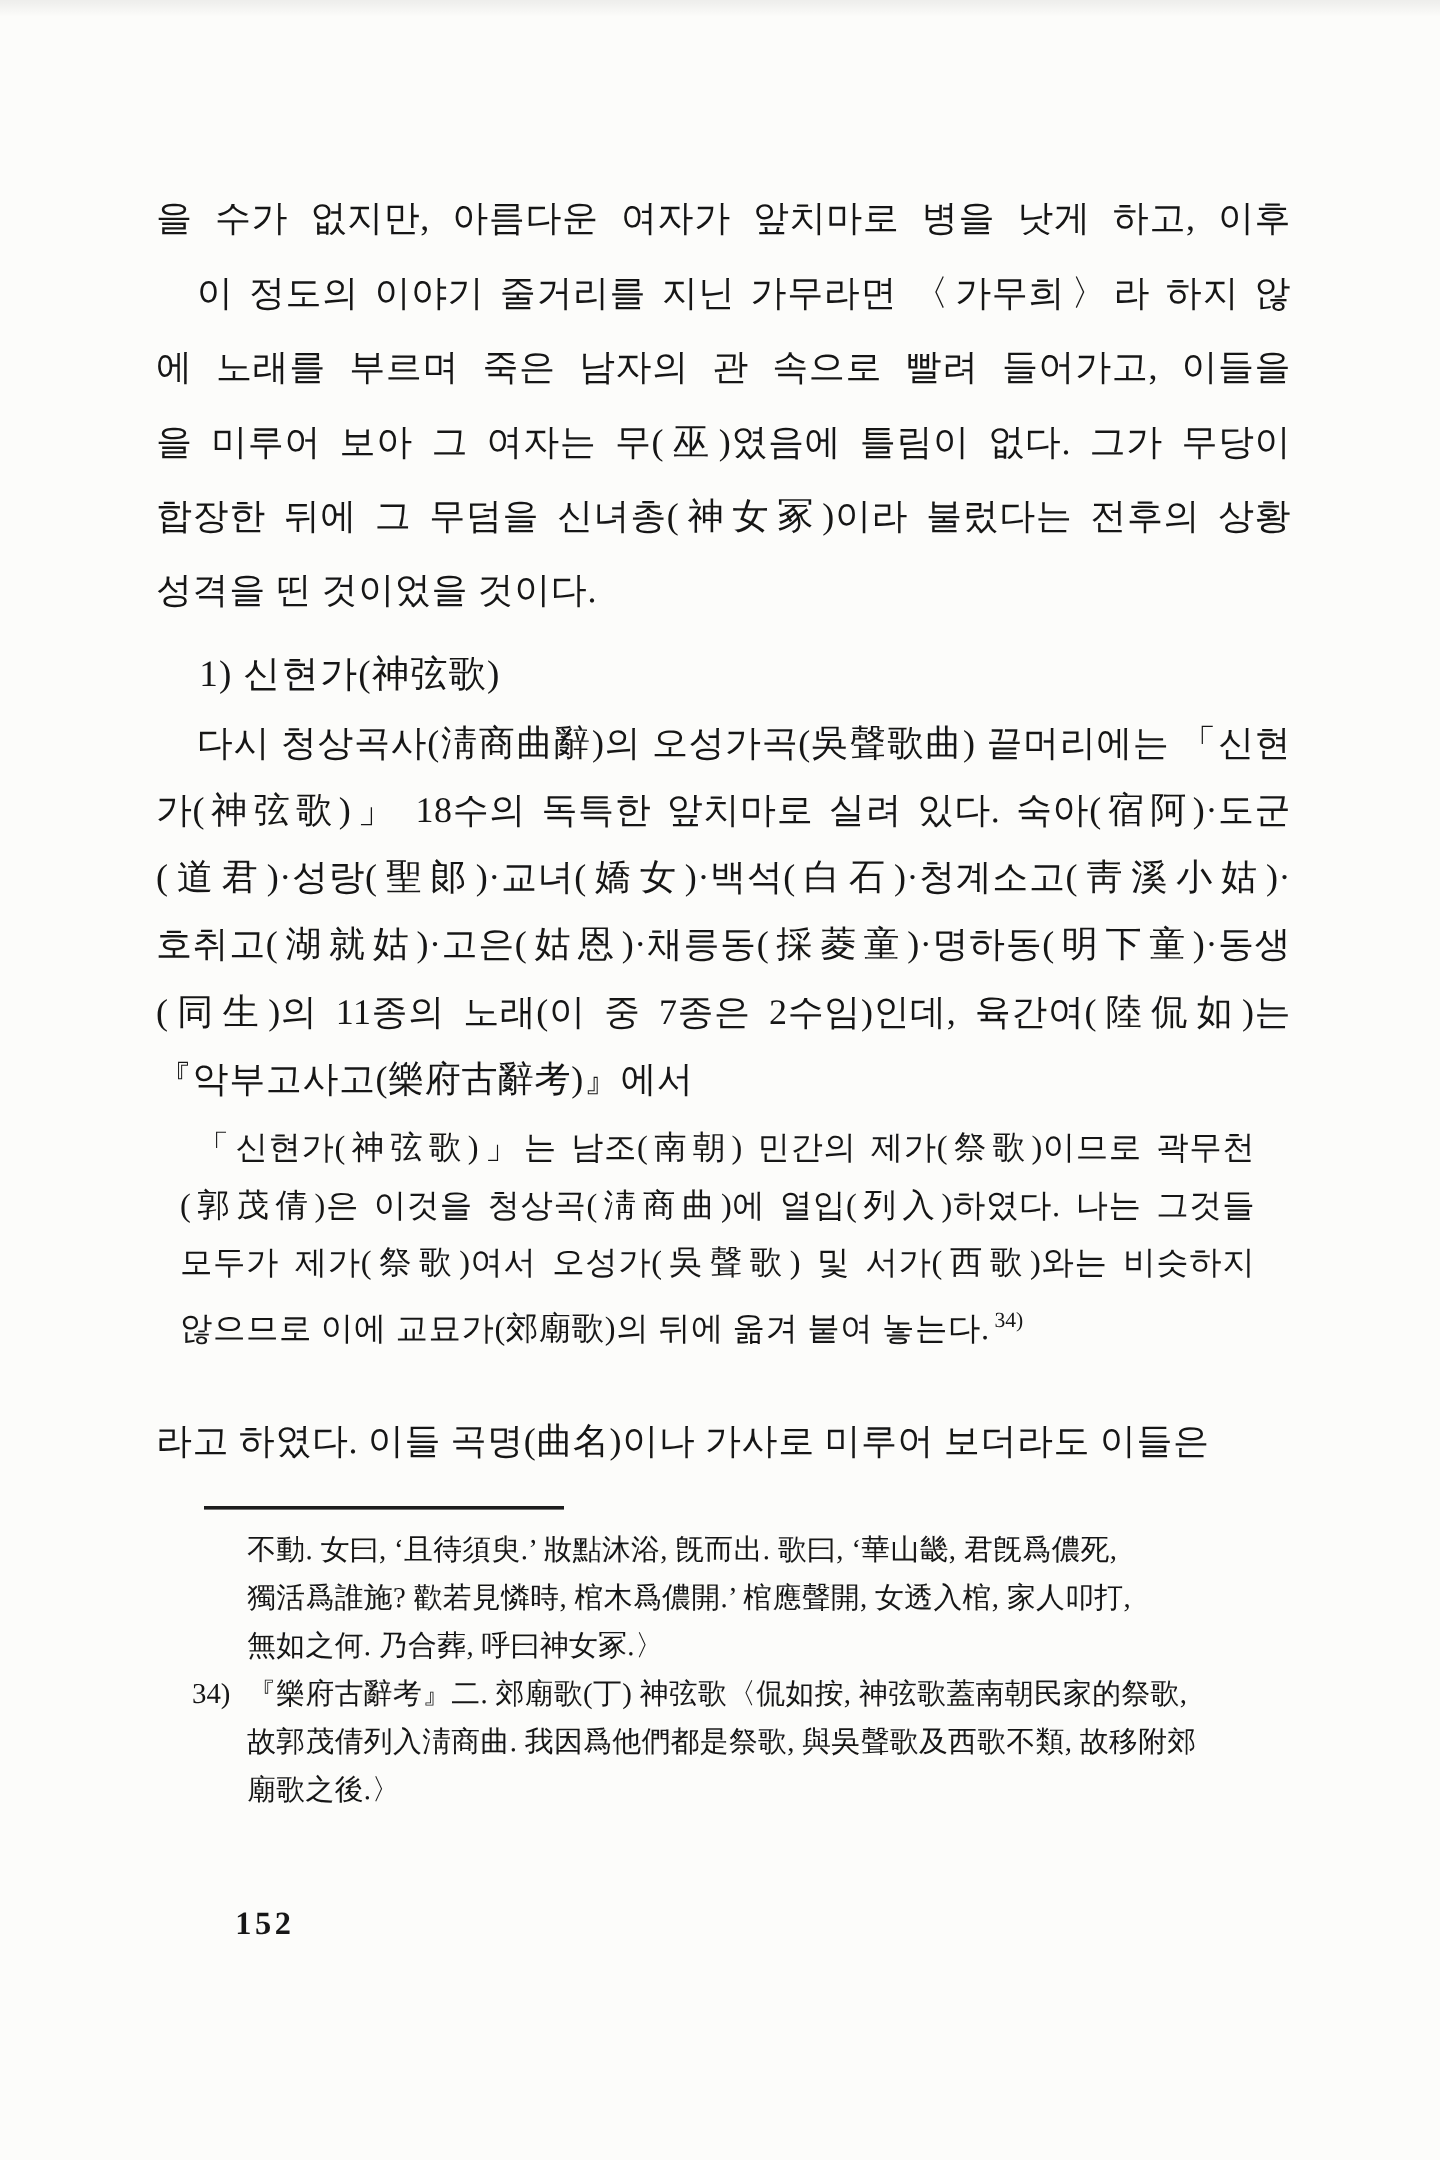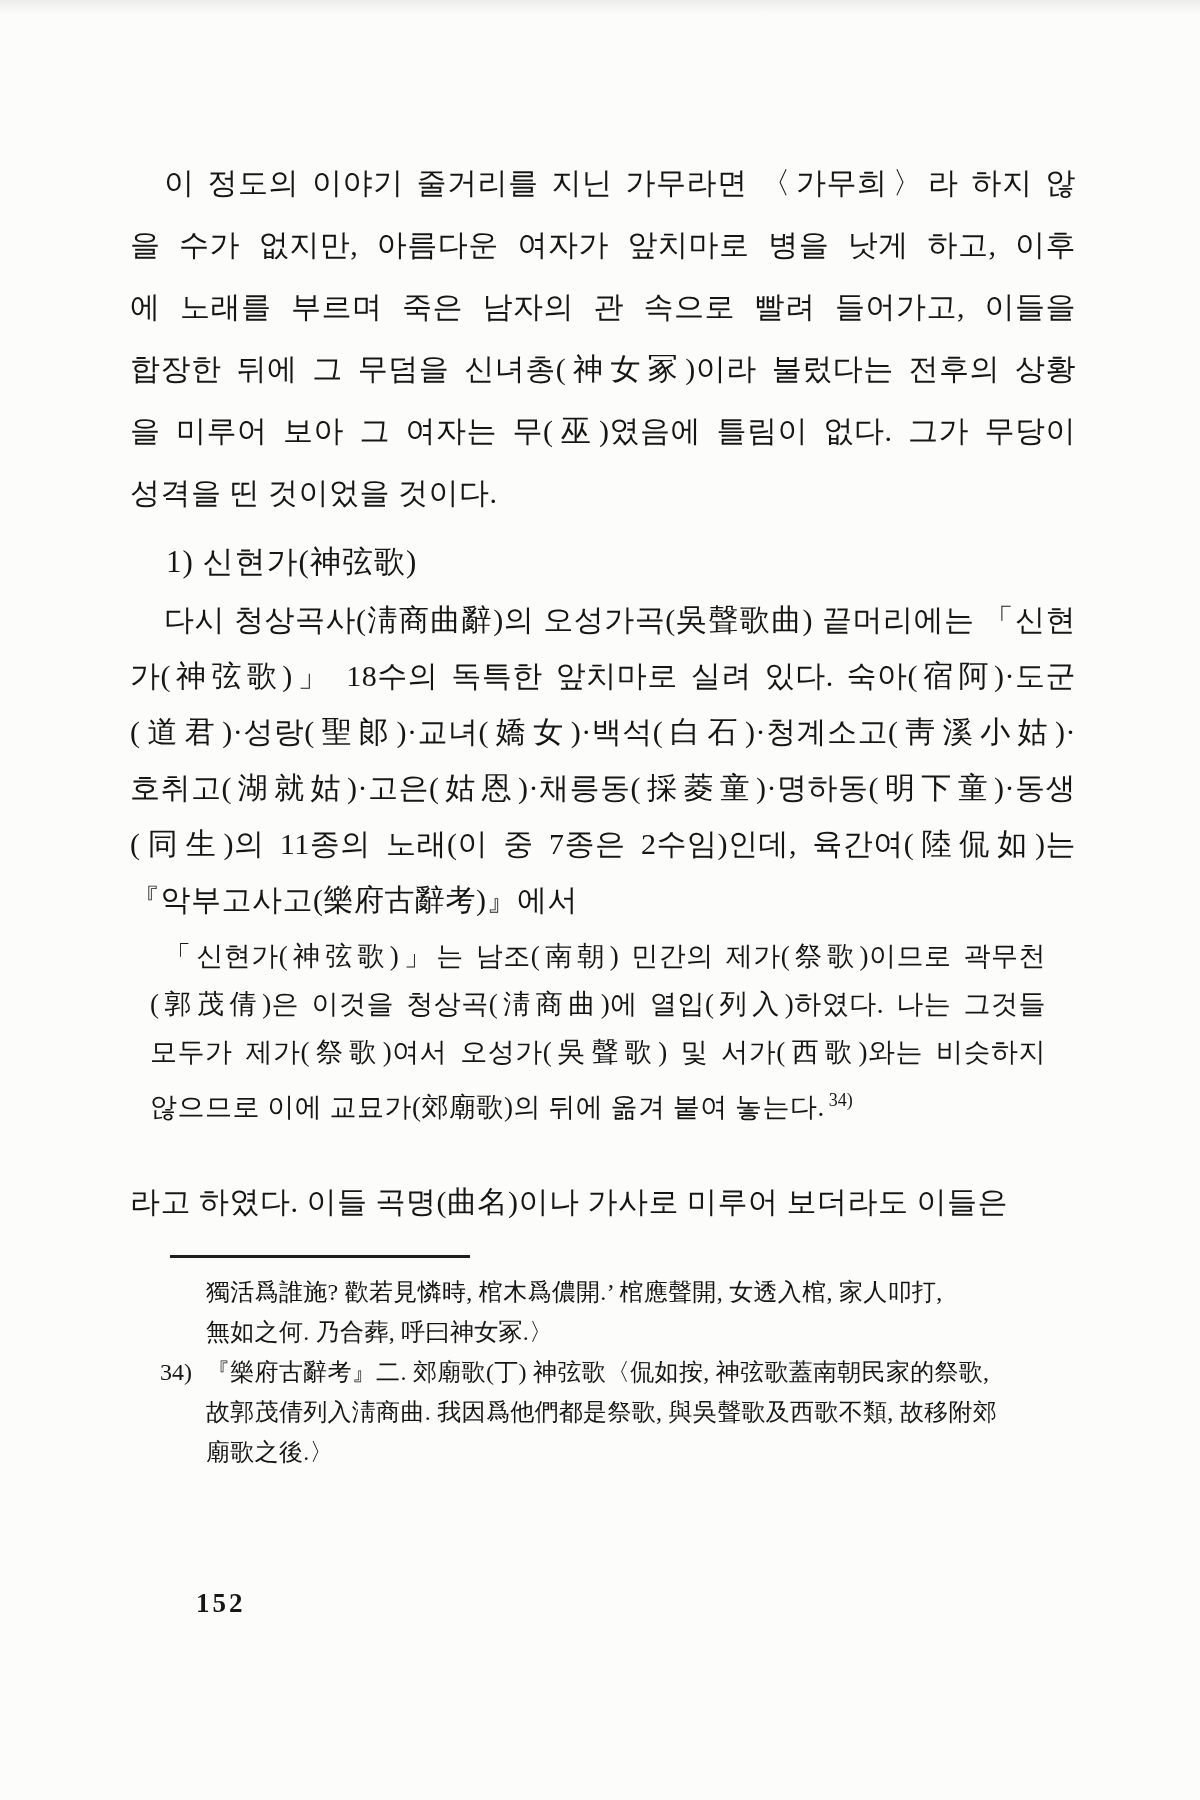--- a/index.html
+++ b/index.html
@@ -100,25 +100,25 @@
     letter-spacing: 3px;
   }
 </style>
 </head>
 <body>
 
 <div class="page">
   <div class="content">
 
     <div class="para para1">
+      <div class="line fill">을 수가 없지만, 아름다운 여자가 앞치마로 병을 낫게 하고, 이후</div>
       <div class="line fill indent">이 정도의 이야기 줄거리를 지닌 가무라면 〈가무희〉라 하지 않</div>
-      <div class="line fill">을 수가 없지만, 아름다운 여자가 앞치마로 병을 낫게 하고, 이후</div>
       <div class="line fill">에 노래를 부르며 죽은 남자의 관 속으로 빨려 들어가고, 이들을</div>
+      <div class="line fill">을 미루어 보아 그 여자는 무(巫)였음에 틀림이 없다. 그가 무당이</div>
       <div class="line fill">합장한 뒤에 그 무덤을 신녀총(神女冢)이라 불렀다는 전후의 상황</div>
-      <div class="line fill">을 미루어 보아 그 여자는 무(巫)였음에 틀림이 없다. 그가 무당이</div>
       <div class="line">성격을 띤 것이었을 것이다.</div>
     </div>
 
     <div class="heading">1) 신현가(神弦歌)</div>
 
     <div class="para para2">
       <div class="line fill indent">다시 청상곡사(淸商曲辭)의 오성가곡(吳聲歌曲) 끝머리에는 「신현</div>
       <div class="line fill">가(神弦歌)」 18수의 독특한 앞치마로 실려 있다. 숙아(宿阿)·도군</div>
       <div class="line fill">(道君)·성랑(聖郞)·교녀(嬌女)·백석(白石)·청계소고(靑溪小姑)·</div>
       <div class="line fill">호취고(湖就姑)·고은(姑恩)·채릉동(採菱童)·명하동(明下童)·동생</div>
@@ -134,20 +134,21 @@
     </div>
 
     <div class="para para3">
       <div class="line">라고 하였다. 이들 곡명(曲名)이나 가사로 미루어 보더라도 이들은</div>
     </div>
 
     <div class="fn-rule"></div>
 
     <div class="footnotes">
       <div class="fn-cont">
+        <div class="line">不動. 女曰, ‘且待須臾.’ 妝點沐浴, 旣而出. 歌曰, ‘華山畿, 君旣爲儂死,</div>
         <div class="line">獨活爲誰施? 歡若見憐時, 棺木爲儂開.’ 棺應聲開, 女透入棺, 家人叩打,</div>
         <div class="line">無如之何. 乃合葬, 呼曰神女冢.〉</div>
       </div>
       <div class="fn-item">
         <div class="fn-first">
           <span class="fn-marker">34)</span>
           <span class="line">『樂府古辭考』二. 郊廟歌(丁) 神弦歌〈侃如按, 神弦歌蓋南朝民家的祭歌,</span>
         </div>
         <div class="fn-body">
           <div class="line">故郭茂倩列入淸商曲. 我因爲他們都是祭歌, 與吳聲歌及西歌不類, 故移附郊</div>

